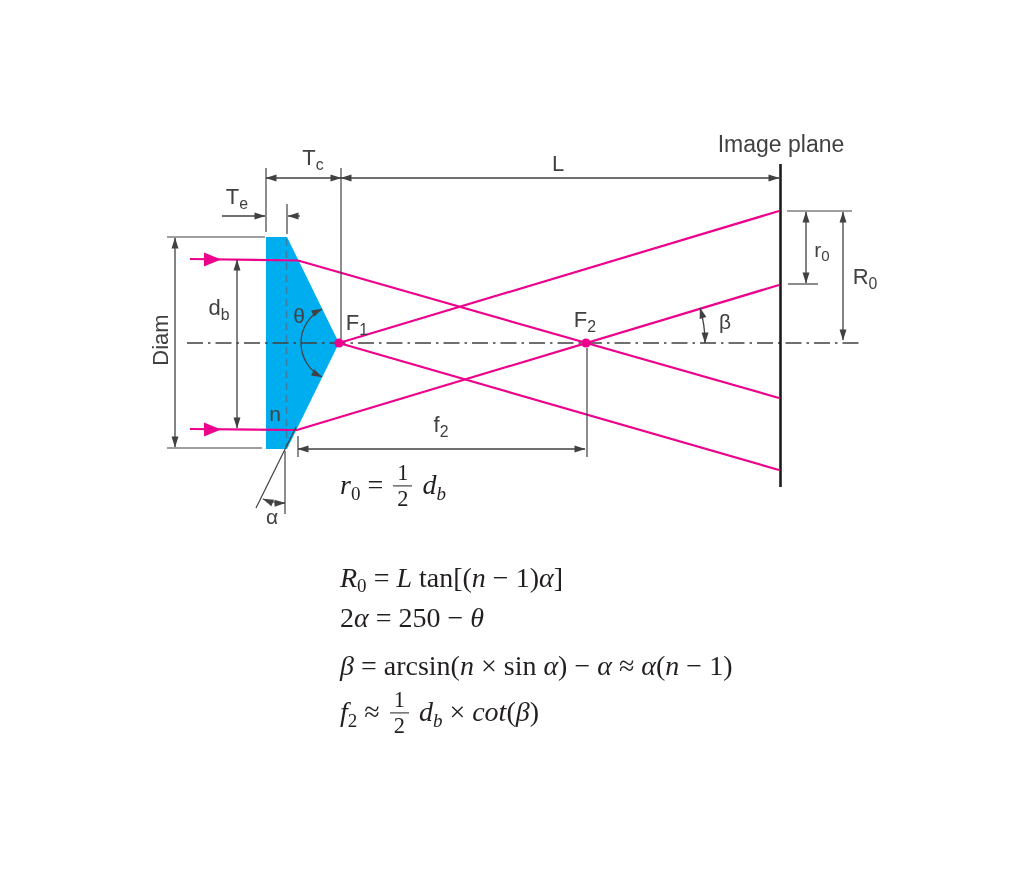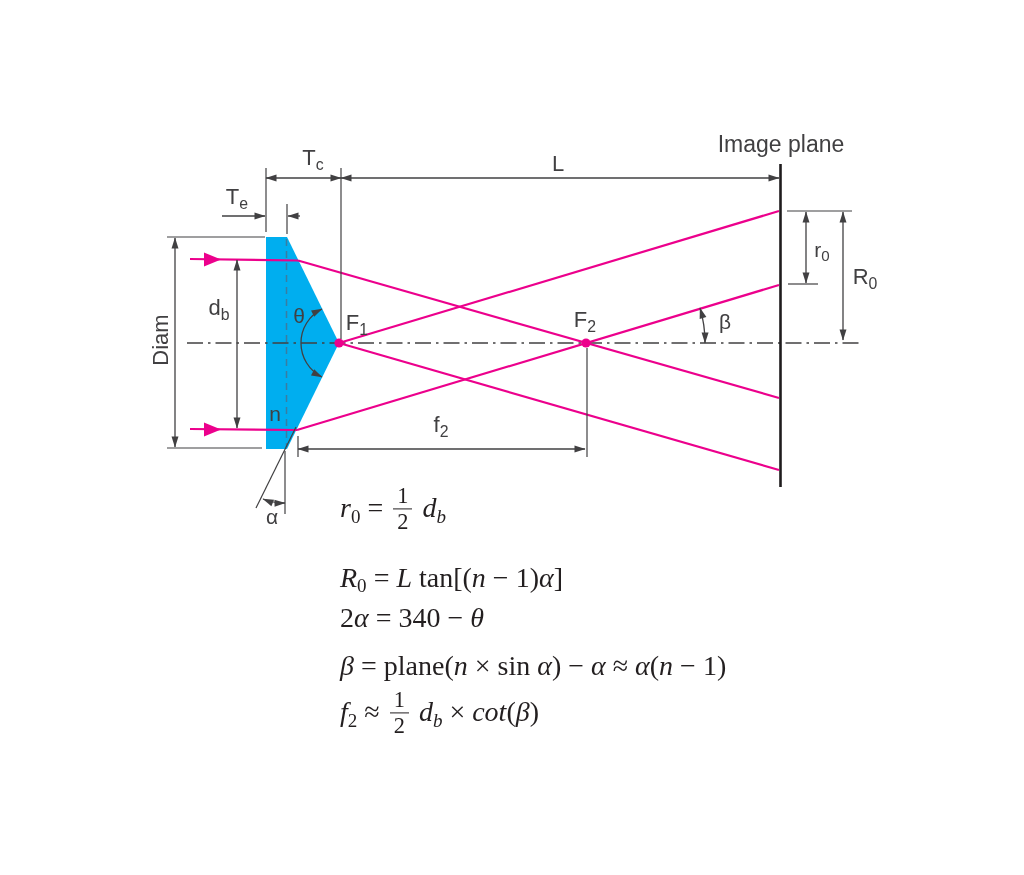--- a/index.html
+++ b/index.html
@@ -100,26 +100,26 @@
   <div class="lbl" style="left:357px;top:323px;"><span>F</span><sub>1</sub></div>
   <div class="lbl" style="left:585px;top:320px;"><span>F</span><sub>2</sub></div>
   <div class="lbl greek" style="left:725px;top:321px;">β</div>
   <div class="lbl" style="left:822px;top:249px;font-size:21px;"><span>r</span><sub>0</sub></div>
   <div class="lbl" style="left:865px;top:277px;"><span>R</span><sub>0</sub></div>
   <div class="lbl greek" style="left:275px;top:413px;">n</div>
   <div class="lbl" style="left:441px;top:425px;"><span>f</span><sub>2</sub></div>
   <div class="lbl greek" style="left:272px;top:516px;">α</div>
 
   <div>
-    <div class="fline" style="top:511px;"><span class="it ">r</span><span class="subsc">0</span><span class=""> = </span><span class="frac">
+    <div class="fline" style="top:488px;"><span class="it ">r</span><span class="subsc">0</span><span class=""> = </span><span class="frac">
           <span class="num">1</span>
           <span class="den">2</span>
         </span><span class="it "> d</span><span class="it subsc">b</span></div>
     <div class="fline" style="top:578px;"><span class="it ">R</span><span class="subsc">0</span><span class=""> = </span><span class="it ">L</span><span class=""> tan[(</span><span class="it ">n</span><span class=""> − 1)</span><span class="it ">α</span><span class="">]</span></div>
-    <div class="fline" style="top:618px;"><span class="">2</span><span class="it ">α</span><span class=""> = 340 − </span><span class="it ">θ</span></div>
-    <div class="fline" style="top:666px;"><span class="it ">β</span><span class=""> = plane(</span><span class="it ">n</span><span class=""> × sin </span><span class="it ">α</span><span class="">) − </span><span class="it ">α</span><span class=""> ≈ </span><span class="it ">α</span><span class="">(</span><span class="it ">n</span><span class=""> − 1)</span></div>
+    <div class="fline" style="top:618px;"><span class="">2</span><span class="it ">α</span><span class=""> = 250 − </span><span class="it ">θ</span></div>
+    <div class="fline" style="top:666px;"><span class="it ">β</span><span class=""> = arcsin(</span><span class="it ">n</span><span class=""> × sin </span><span class="it ">α</span><span class="">) − </span><span class="it ">α</span><span class=""> ≈ </span><span class="it ">α</span><span class="">(</span><span class="it ">n</span><span class=""> − 1)</span></div>
     <div class="fline" style="top:715px;font-family:Liberation Serif, serif;"><span class="it ">f</span><span class="subsc">2</span><span class=""> ≈ </span><span class="frac">
           <span class="num">1</span>
           <span class="den">2</span>
         </span><span class="it "> d</span><span class="it subsc">b</span><span class=""> × </span><span class="it ">cot</span><span class="">(</span><span class="it ">β</span><span class="">)</span></div>
   </div>
 
 </div>
 
 </body></html>

